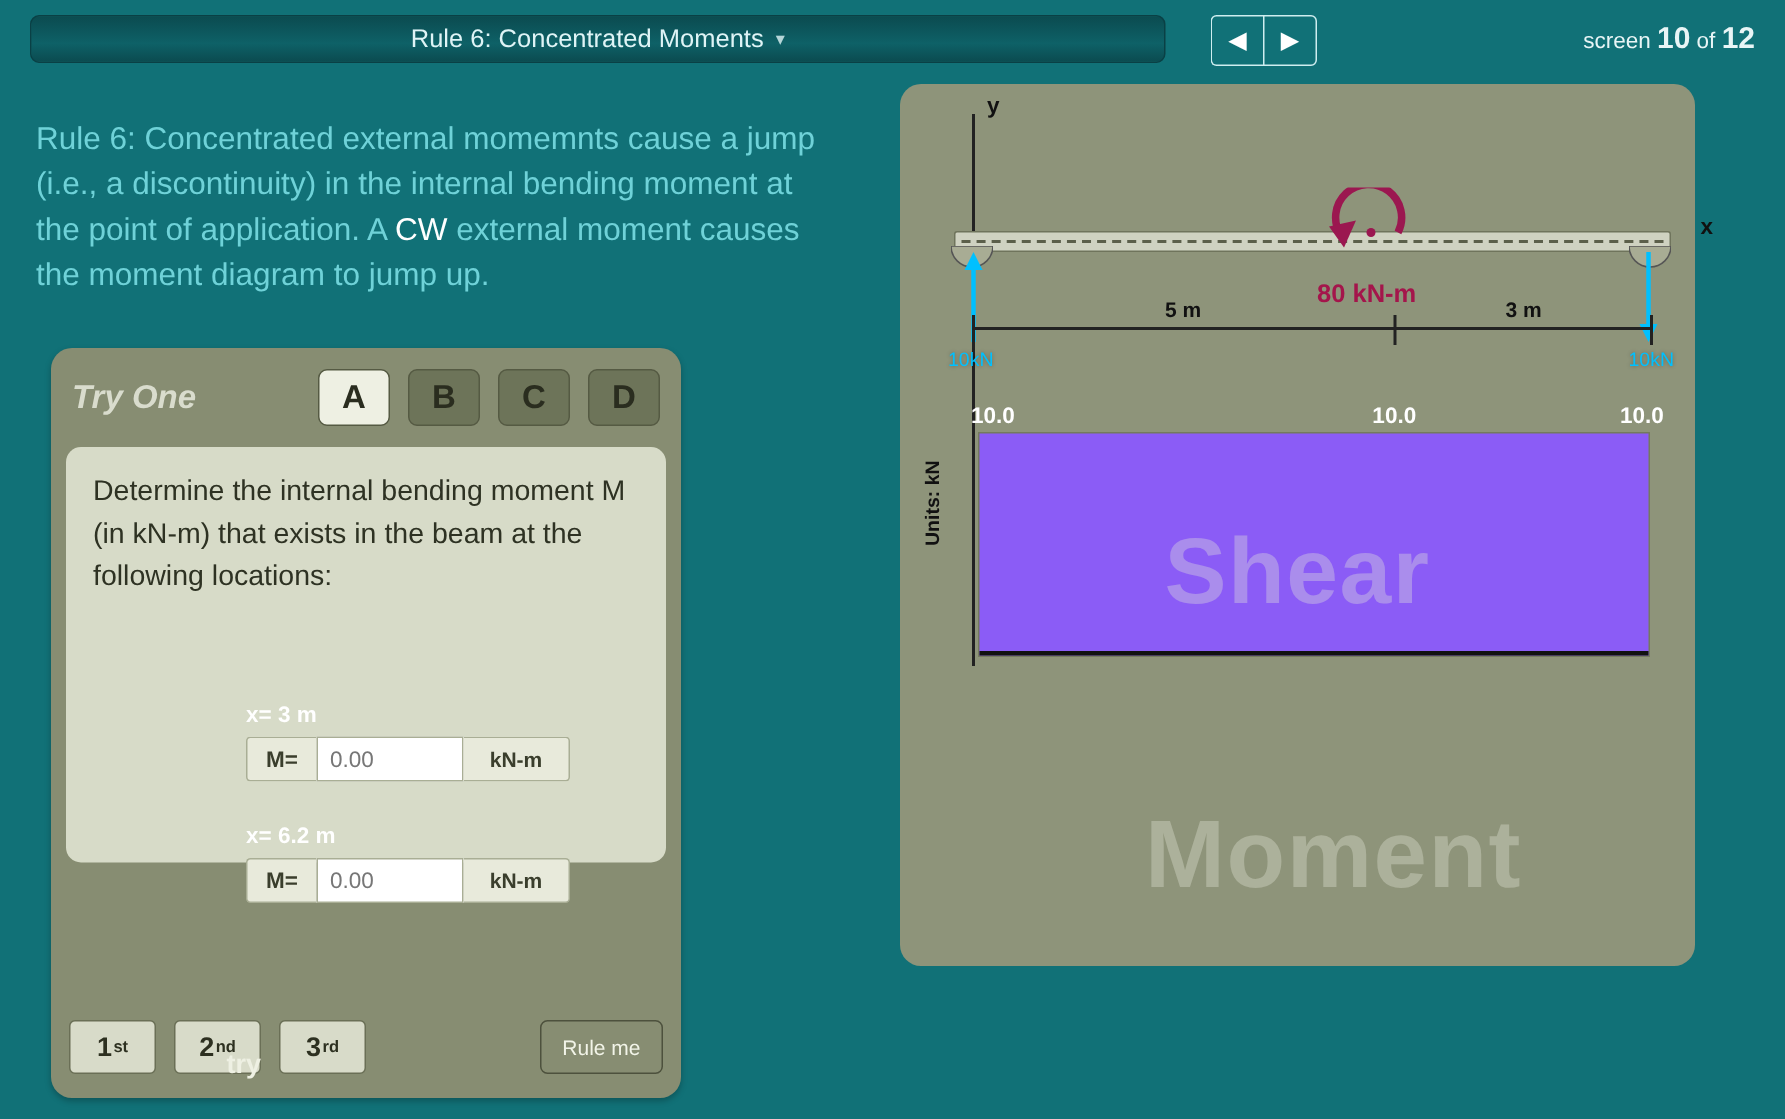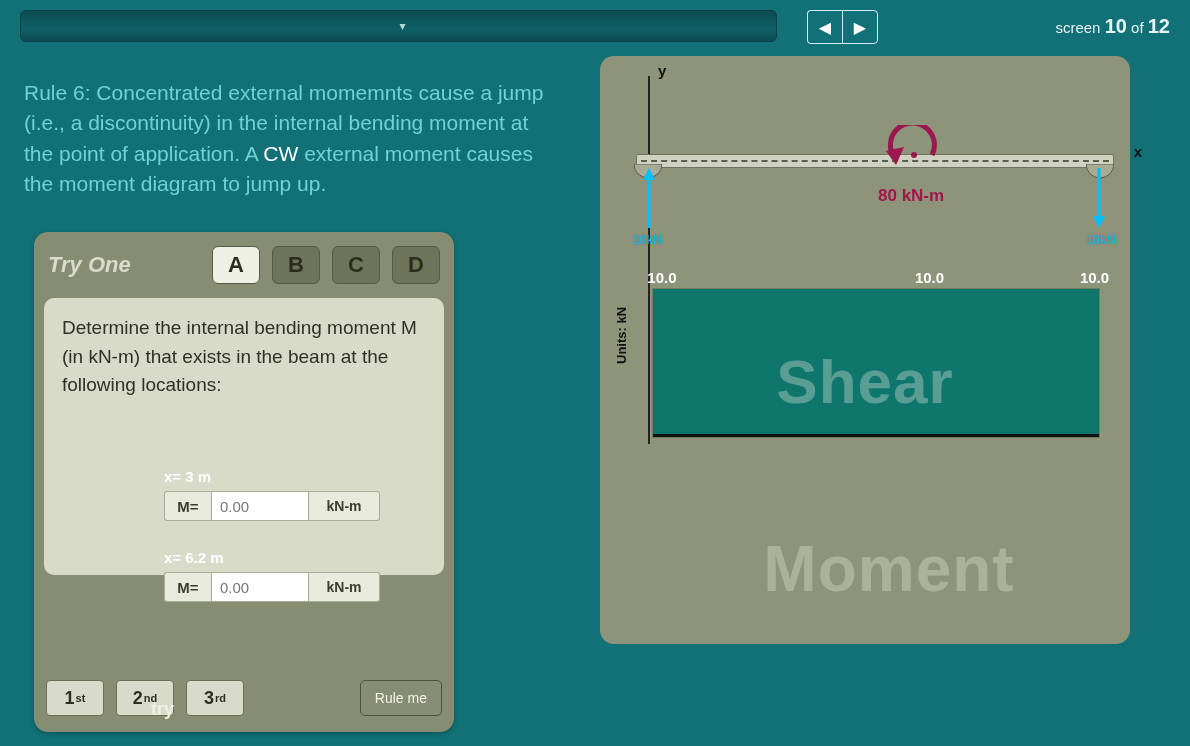--- a/index.html
+++ b/index.html
@@ -153,37 +153,38 @@
     border-top:2px solid #222;
   }
   .dimtick{position:absolute;top:-10px;width:0;height:20px;border-left:2px solid #222;}
   .dimlabel{position:absolute;top:-22px;font-weight:800;color:#111;font-size:14px;transform:translateX(-50%);}
   .momentlabel{
     position:absolute;top:130px;color:#a4154b;font-weight:900;font-size:17px;
   }
   .momentarc{position:absolute;top:69px;}
   .shearbox{
     position:absolute;left:52px;right:30px;top:232px;height:148px;
-    background:#0f766e;border:1px solid #747a5e;
+    background:#8b5cf6;border:1px solid #747a5e;
   }
   .shearbox .baseline{
     position:absolute;left:0;right:0;bottom:0;height:0;border-top:3px solid #111;
   }
   .shearval{position:absolute;top:-20px;color:#fff;font-weight:800;font-size:15px;transform:translateX(-50%);}
   .unitskN{
     position:absolute;left:14px;top:308px;transform:rotate(-90deg);
     transform-origin:left top;color:#111;font-weight:800;font-size:13px;
   }
   .vline{position:absolute;top:20px;bottom:200px;width:0;border-left:2px solid #222;}
 </style>
 </head>
 <body>
 
 <div class="topbar">
   <div class="rulepill">
+    <span>Rule 6: Concentrated Moments</span>
     <span class="caret">▾</span>
   </div>
   <div class="navarrows">
     <div class="navbtn">
       <span>◀</span>
     </div>
     <div class="navbtn">
       <span>▶</span>
     </div>
   </div>
@@ -270,20 +271,27 @@
   </svg>
   <div class="force" style="right:14px;top:176px">10kN</div>
 
   <svg class="momentarc" style="left:282px" width="60" height="45">
     <path d="M50 30 A22 22 0 1 0 12 32" fill="none" stroke="#9b1750" stroke-width="5"></path>
     <polygon points="4,26 22,22 14,40" fill="#9b1750"></polygon>
     <circle cx="32" cy="30" r="3" fill="#9b1750"></circle>
   </svg>
   <div class="momentlabel" style="left:278px">80 kN-m</div>
 
+  <div class="dimrow">
+    <div class="dimtick" style="left:0"></div>
+    <div class="dimtick" style="left:62%"></div>
+    <div class="dimtick" style="right:0"></div>
+    <div class="dimlabel" style="left:31%">5 m</div>
+    <div class="dimlabel" style="left:81%">3 m</div>
+  </div>
 
   <div class="shearbox">
     <div class="baseline"></div>
     <div class="shearval" style="left:2%">10.0</div>
     <div class="shearval" style="left:62%">10.0</div>
     <div class="shearval" style="left:99%">10.0</div>
   </div>
   <div class="unitskN">Units: kN</div>
 
   <div class="shearwm">Shear</div>

